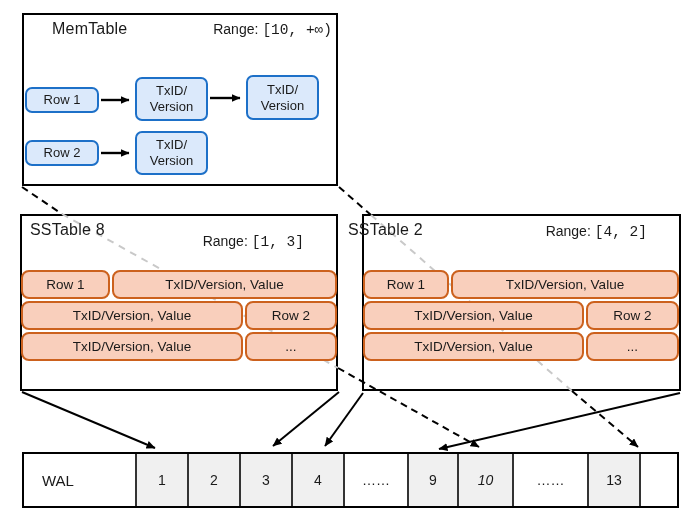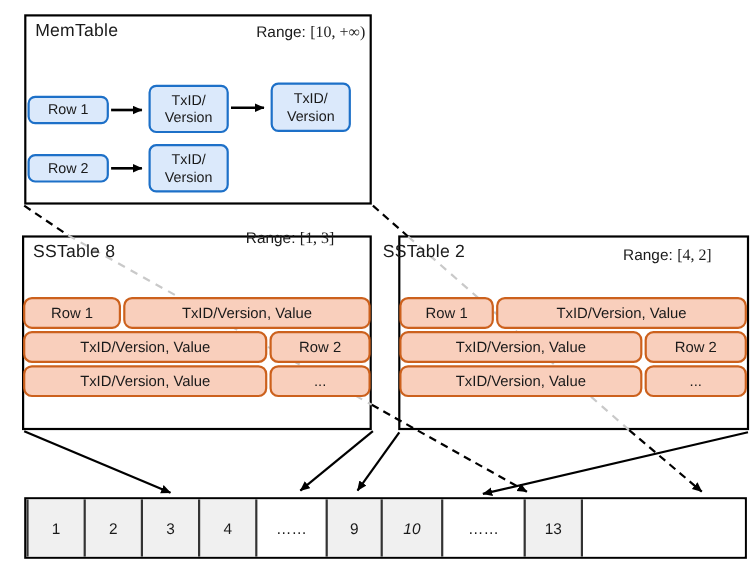--- a/index.html
+++ b/index.html
@@ -13,21 +13,21 @@
   #sstable1-box{left:20px;top:214px;width:318px;height:177px;}
   #sstable2-box{left:362px;top:214px;width:319px;height:177px;}
 
   
   .arrow-layer{position:absolute;left:0;top:0;z-index:5;pointer-events:none;}
 
   
   .abs{position:absolute;z-index:10;}
   .title{font-size:16px;letter-spacing:.2px;}
   .range{font-size:14px;text-align:right;white-space:nowrap;}
-  .range .rv{font-family:Liberation Serif, serif;font-size:14.5px;margin-left:4px;text-align:center;}
+  .range .rv{font-family:Liberation Mono, monospace;font-size:14.5px;margin-left:4px;text-align:center;}
 
   .node-blue{
     position:absolute;z-index:10;box-sizing:border-box;
     background:#dbe9fb;border:2px solid #1d70c8;border-radius:7px;
     display:flex;flex-direction:column;align-items:center;justify-content:center;
     font-size:13px;line-height:1.22;text-align:center;
   }
   .node-orange{
     position:absolute;z-index:10;box-sizing:border-box;
     background:#f9cfbc;border:2px solid #cc611d;border-radius:8px;
@@ -73,21 +73,21 @@
     <line x1="339" y1="187" x2="371" y2="215" stroke="#000" stroke-width="2" stroke-dasharray="7 5"></line>
     <line x1="371" y1="215" x2="572" y2="391" stroke="#c9c9c9" stroke-width="2" stroke-dasharray="7 6"></line>
     <line x1="572" y1="391" x2="638" y2="447" stroke="#000" stroke-width="2" stroke-dasharray="7 5" marker-end="url(#ah)"></line>
 
     <line x1="22" y1="392" x2="155" y2="448" stroke="#000" stroke-width="2" marker-end="url(#ah)"></line>
     <line x1="339" y1="392" x2="273" y2="446" stroke="#000" stroke-width="2" marker-end="url(#ah)"></line>
     <line x1="363" y1="393" x2="325" y2="446" stroke="#000" stroke-width="2" marker-end="url(#ah)"></line>
     <line x1="680" y1="393" x2="439" y2="449" stroke="#000" stroke-width="2" marker-end="url(#ah)"></line>
   </svg>
 
-  <div class="abs title" style="left:32px;top:20px;">MemTable</div>
+  <div class="abs title" style="left:52px;top:20px;">MemTable</div>
   <div class="abs range" style="left:160px;top:21px;width:172px;">
     <span>Range:</span><span class="rv">[10, +∞)</span>
   </div>
 
   <div class="node-blue" style="left:25px;top:87px;width:74px;height:26px;">
     <div>Row 1</div>
   </div>
   <div class="node-blue" style="left:135px;top:77px;width:73px;height:44px;">
     <div>TxID/</div>
     <div>Version</div>
@@ -98,21 +98,21 @@
   </div>
   <div class="node-blue" style="left:25px;top:140px;width:74px;height:26px;">
     <div>Row 2</div>
   </div>
   <div class="node-blue" style="left:135px;top:131px;width:73px;height:44px;">
     <div>TxID/</div>
     <div>Version</div>
   </div>
 
   <div class="abs title" style="left:30px;top:221px;">SSTable 8</div>
-  <div class="abs range" style="left:150px;top:208px;width:154px;">
+  <div class="abs range" style="left:150px;top:233px;width:154px;">
     <span>Range:</span><span class="rv">[1, 3]</span>
   </div>
 
   <div class="node-orange" style="left:21px;top:270px;width:89px;height:29px;">
     <div>Row 1</div>
   </div>
   <div class="node-orange" style="left:112px;top:270px;width:225px;height:29px;">
     <div>TxID/Version, Value</div>
   </div>
   <div class="node-orange" style="left:21px;top:301px;width:222px;height:29px;">
@@ -146,20 +146,21 @@
     <div>Row 2</div>
   </div>
   <div class="node-orange" style="left:363px;top:332px;width:221px;height:29px;">
     <div>TxID/Version, Value</div>
   </div>
   <div class="node-orange" style="left:586px;top:332px;width:93px;height:29px;">
     <div>...</div>
   </div>
 
   <div class="wal">
+    <div class="wal-label">WAL</div>
     <div class="wal-cell filled" style="width:52px;">1</div>
     <div class="wal-cell filled" style="width:52px;">2</div>
     <div class="wal-cell filled" style="width:52px;">3</div>
     <div class="wal-cell filled" style="width:52px;">4</div>
     <div class="wal-cell" style="width:64px;">……</div>
     <div class="wal-cell filled" style="width:50px;">9</div>
     <div class="wal-cell filled" style="width:55px;font-style:italic;">10</div>
     <div class="wal-cell" style="width:75px;">……</div>
     <div class="wal-cell filled" style="width:52px;">13</div>
     <div class="wal-cell" style="flex:1;"></div>

